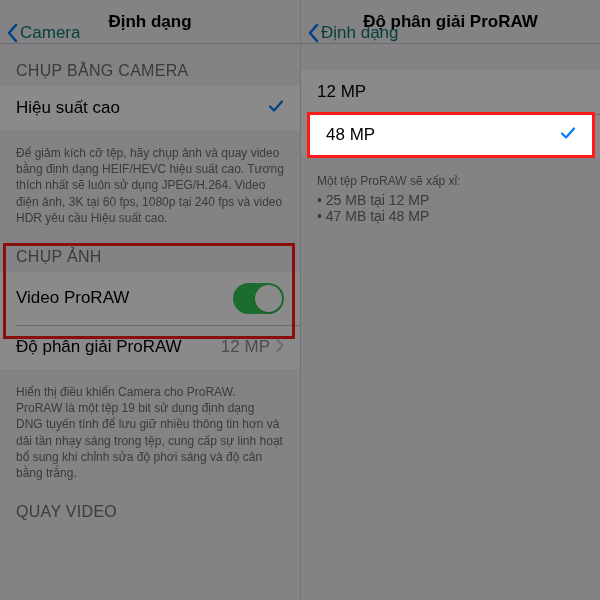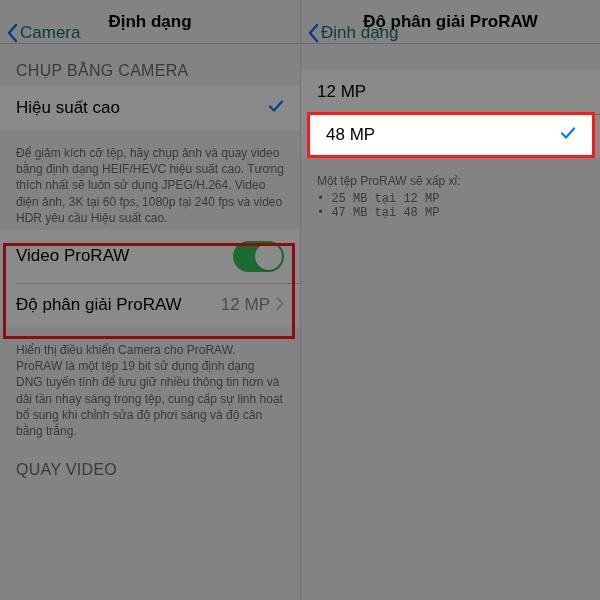--- a/index.html
+++ b/index.html
@@ -96,21 +96,21 @@
     background: #fff;
     border-radius: 50%;
     box-shadow: 0 1px 2px rgba(0,0,0,0.2);
   }
   .footer-text {
     padding: 15px 16px 4px 16px;
     font-size: 12px;
     color: #6d6d72;
     line-height: 1.35;
   }
-  .footer-bullets { padding: 2px 16px; font-size: 12px; color:#6d6d72;font-family:Liberation Mono, monospace; }
+  .footer-bullets { padding: 2px 16px; font-size: 14px; color:#6d6d72; }
   .footer-bullets li { list-style: none; }
   .footer-bullets li::before { content: "• "; }
 
   .highlight-box {
     position: absolute;
     border: 3px solid #ff1a1a;
     pointer-events: none;
     z-index: 5;
   }
 
@@ -153,20 +153,21 @@
   <div class="cell-group">
     <div class="cell">
       <span>Hiệu suất cao</span>
       <span class="checkmark"><svg viewBox="0 0 16 16">
             <path d="M2 8.5 L6 12.5 L14 3.5" stroke="#007aff" stroke-width="2.2" fill="none" stroke-linecap="round" stroke-linejoin="round"></path>
           </svg></span>
     </div>
   </div>
   <div class="footer-text">Để giảm kích cỡ tệp, hãy chụp ảnh và quay video bằng định dạng HEIF/HEVC hiệu suất cao. Tương thích nhất sẽ luôn sử dụng JPEG/H.264. Video điện ảnh, 3K tại 60 fps, 1080p tại 240 fps và video HDR yêu cầu Hiệu suất cao.</div>
 
+  <div class="section-header">CHỤP ẢNH</div>
   <div class="cell-group" style="position:relative">
     <div class="cell">
       <span>Video ProRAW</span>
       <span class="switch"></span>
     </div>
     <div class="cell">
       <span>Độ phân giải ProRAW</span>
       <span class="right">
         <span>12 MP</span>
         <span class="chevron"><svg viewBox="0 0 8 13">

